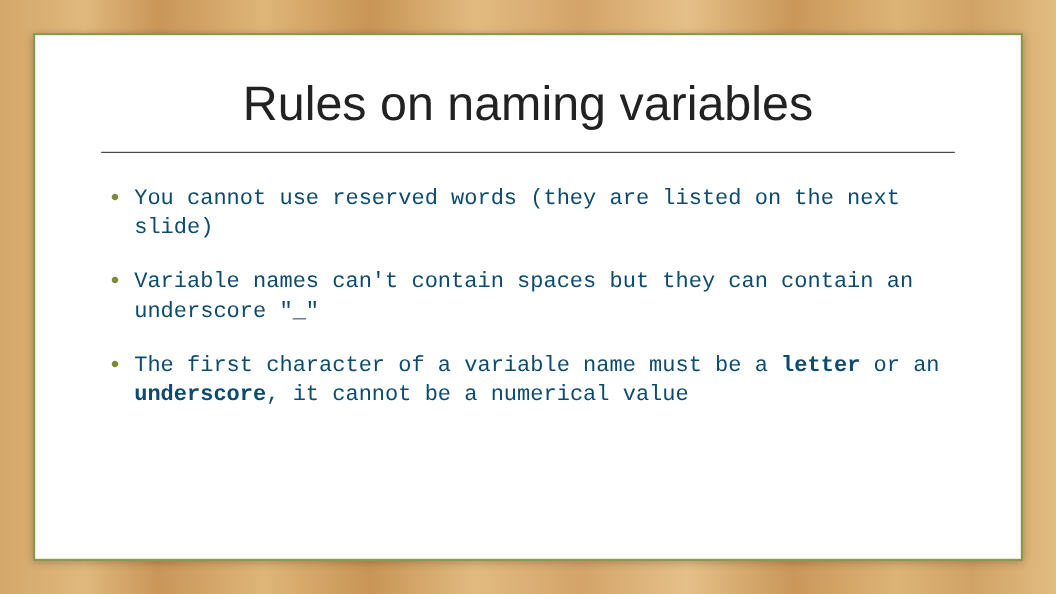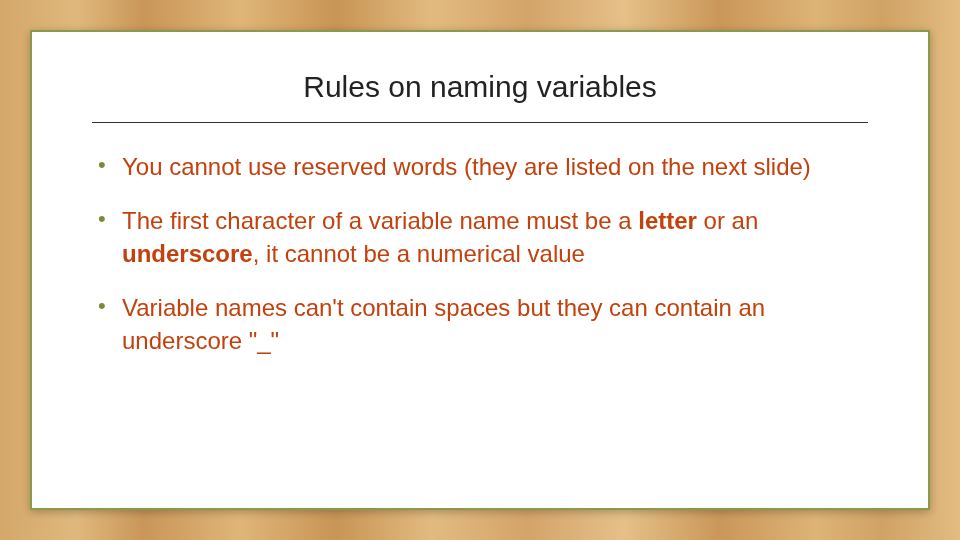--- a/index.html
+++ b/index.html
@@ -20,58 +20,59 @@
       top: 30px;
       left: 30px;
       right: 30px;
       bottom: 30px;
       background: #ffffff;
       border: 2px solid #8a9a4a;
       box-shadow: 0 2px 8px rgba(0,0,0,0.25);
       padding: 38px 60px 40px 60px;
     }
     .title {
-      font-size: 30px;
+      font-size: 44px;
       font-weight: 400;
       color: #222;
       text-align: center;
       margin-bottom: 18px;
     }
     .divider {
       border: none;
       border-top: 1.5px solid #333;
       margin: 0 0 28px 0;
     }
     ul.bullets {
       list-style: none;
       padding: 0;
     }
     ul.bullets li {
       position: relative;
       padding-left: 30px;
       margin-bottom: 22px;
-      font-size: 24px;
+      font-size: 20px;
       line-height: 1.35;
-      color: #c2410c;
+      color: #0c4a6e;
+      font-family: Liberation Mono, monospace;
     }
     ul.bullets li::before {
       content: "•";
       position: absolute;
       left: 6px;
       top: 0;
       color: #7a8a3a;
       font-size: 22px;
       line-height: 1.3;
     }
     .bold { font-weight: 700; }
   </style>
 </head>
 <body>
 
 <div class="slide">
   <h1 class="title">Rules on naming variables</h1>
   <hr class="divider">
   <ul class="bullets">
     <li>You cannot use reserved words (they are listed on the next slide)</li>
+    <li>Variable names can't contain spaces but they can contain an underscore "_"</li>
     <li>The first character of a variable name must be a <span class="bold">letter</span> or an <span class="bold">underscore</span>, it cannot be a numerical value</li>
-    <li>Variable names can't contain spaces but they can contain an underscore "_"</li>
   </ul>
 </div>
 
 </body></html>

